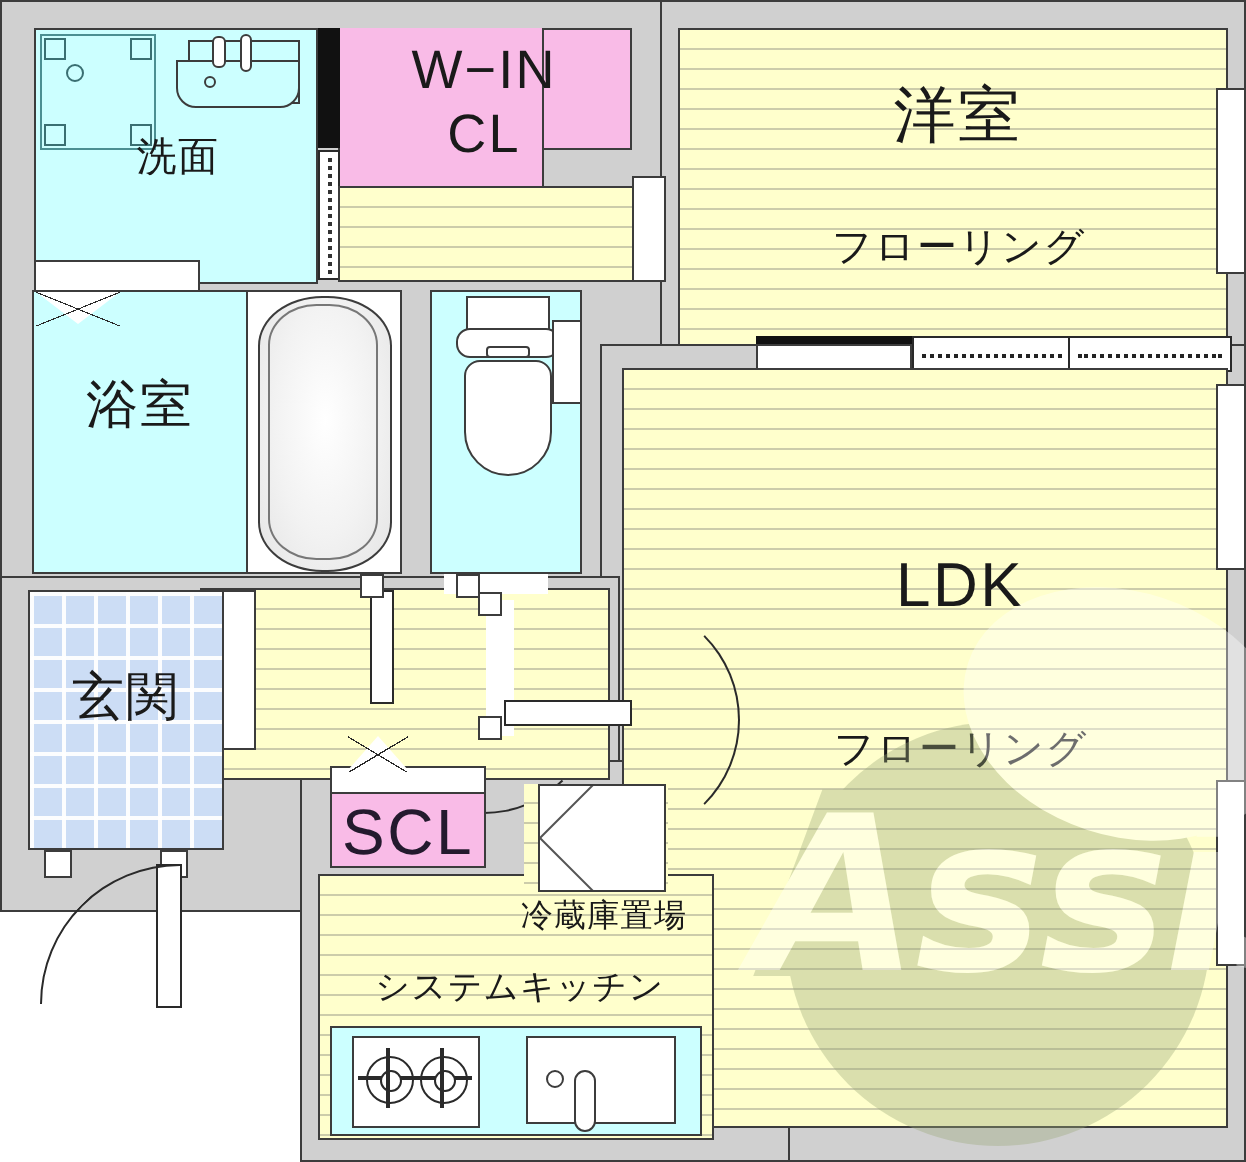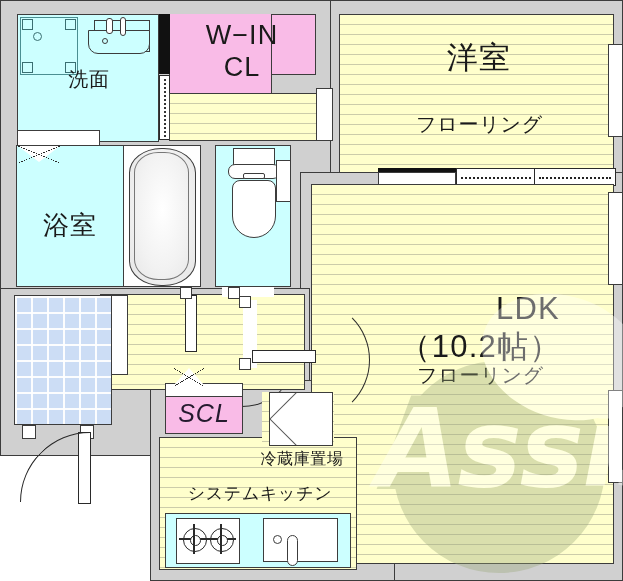--- a/index.html
+++ b/index.html
@@ -79,21 +79,21 @@
     white-space: nowrap;
     line-height: 1.12;
     letter-spacing: 0.04em;
     user-select: none;
   }
   .lbl-room-big { font-size: 31px; margin-top: 11px; }
   .lbl-room-mid { font-size: 26px; }
   .lbl-room-sm  { font-size: 20px; font-family: Liberation Serif, serif; }
   .lbl-room-xs  { font-size: 17px; }
   .lbl-tiny     { font-size: 16px; }
-  .lbl-scl      { font-size: 25px; color:#241a2e;font-style:italic; }
+  .lbl-scl      { font-size: 32px; color:#241a2e; }
   .lbl-win      { font-size: 27px; }
 
   .arc {
     position: absolute;
     border: 1.2px solid #2a2a2a;
     background: transparent;
     border-radius: 50%;
   }
 
   .leaf { position: absolute; background:#ffffff; border:1px solid #2a2a2a; }
@@ -265,21 +265,21 @@
   <div class="abs" style="left:18px; top:146px; width:42px; height:17px;
               background: linear-gradient(to bottom right, transparent 49.3%, #2a2a2a 49.3%, #2a2a2a 51%, transparent 51%),
                           linear-gradient(to bottom left, transparent 49.3%, #2a2a2a 49.3%, #2a2a2a 51%, transparent 51%);"></div>
 
   <div class="abs white-box" style="left:123px; top:145px; width:78px; height:142px;"></div>
   <div class="tub" style="left:129px; top:148px; width:65px; height:136px;
               border-radius:48% 48% 48% 48% / 18% 18% 18% 18%;"></div>
   <div class="abs" style="left:134px; top:152px; width:55px; height:128px; border:1px solid #777;
               border-radius:44% 44% 44% 44% / 16% 16% 16% 16%; background:transparent;"></div>
 
-  <div class="label lbl-room-mid" style="left:25px; top:211px; width:90px;">浴室</div>
+  <div class="label lbl-room-mid" style="left:25px; top:188px; width:90px;">浴室</div>
 
   <div class="abs floor-cyan" style="left:215px; top:145px; width:76px; height:142px;"></div>
 
   <div class="abs" style="left:233px; top:148px; width:42px; height:20px; background:#ffffff; border:1px solid #3c3c3c;"></div>
   <div class="abs" style="left:228px; top:164px; width:52px; height:15px; background:#ffffff; border:1px solid #3c3c3c; border-radius:7px;"></div>
   <div class="abs" style="left:243px; top:173px; width:22px; height:6px; background:#ffffff; border:1px solid #3c3c3c; border-radius:2px;"></div>
   <div class="abs" style="left:232px; top:180px; width:44px; height:58px; background:#ffffff; border:1px solid #3c3c3c;
               border-radius: 8px 8px 22px 22px;"></div>
   <div class="abs" style="left:276px; top:160px; width:15px; height:42px; background:#ffffff; border:1px solid #3c3c3c;"></div>
 
@@ -304,22 +304,21 @@
   <div class="label lbl-room-sm" style="left:372px; top:113px; width:215px;">フローリング</div>
 
   <div class="abs white-box" style="left:608px; top:44px; width:15px; height:93px;"></div>
 
   <div class="abs black-box" style="left:378px; top:168px; width:78px; height:12px;"></div>
   <div class="abs white-box" style="left:378px; top:172px; width:78px; height:14px;"></div>
   <div class="dotted-door" style="left:456px; top:168px; width:78px; height:16px;"></div>
   <div class="dotted-door" style="left:534px; top:168px; width:80px; height:16px;"></div>
 
   <div class="abs floor-wood" style="left:311px; top:184px; width:303px; height:380px;"></div>
-  <div class="label lbl-room-big" style="left:400px; top:281px; width:160px;text-align:right;">LDK</div>
-  <div class="label lbl-room-big" style="left:368px; top:319px; width:225px;">（10.2帖）</div>
+  <div class="label lbl-room-big" style="left:400px; top:265px; width:160px;">LDK</div>
   <div class="label lbl-room-sm" style="left:368px; top:364px; width:225px;">フローリング</div>
 
   <div class="abs white-box" style="left:608px; top:192px; width:15px; height:93px;"></div>
   <div class="abs white-box" style="left:608px; top:390px; width:15px; height:93px;"></div>
 
   <div class="wm-wrap" style="left:370px; top:358px; width:253px; height:223px;">
     <div class="wm-circle" style="left:23px; top:3px; width:212px; height:212px;"></div>
     <div class="wm-wedge" style="left:110px; top:-62px; width:165px; height:122px; transform:rotate(18deg);"></div>
     <div class="wm-a" style="left:6px; top:12px;">A</div>
     <div class="wm-text" style="left:6px; top:28px;">Assist</div>
@@ -337,20 +336,21 @@
   <div class="abs white-box" style="left:228px; top:287px; width:12px; height:12px;"></div>
 
   <div class="abs white-plain" style="left:243px; top:300px; width:14px; height:68px;"></div>
   <div class="leaf" style="left:252px; top:350px; width:62px; height:11px;"></div>
   <div class="arc" style="left:250px; top:300px; width:118px; height:118px;
               border-color: transparent #2a2a2a transparent transparent;"></div>
   <div class="abs white-box" style="left:239px; top:296px; width:12px; height:12px;"></div>
   <div class="abs white-box" style="left:239px; top:358px; width:12px; height:12px;"></div>
 
   <div class="abs floor-tile" style="left:14px; top:295px; width:98px; height:130px;"></div>
+  <div class="label lbl-room-mid" style="left:18px; top:334px; width:90px;">玄関</div>
 
   <div class="abs white-box" style="left:111px; top:295px; width:17px; height:80px;"></div>
 
   <div class="abs white-box" style="left:22px; top:425px; width:14px; height:14px;"></div>
   <div class="abs white-box" style="left:80px; top:425px; width:14px; height:14px;"></div>
   <div class="leaf" style="left:78px; top:432px; width:11px; height:70px;"></div>
   <div class="arc" style="left:20px; top:432px; width:138px; height:138px;
               border-color: #2a2a2a transparent transparent transparent;
               transform: rotate(-45deg);"></div>
 

